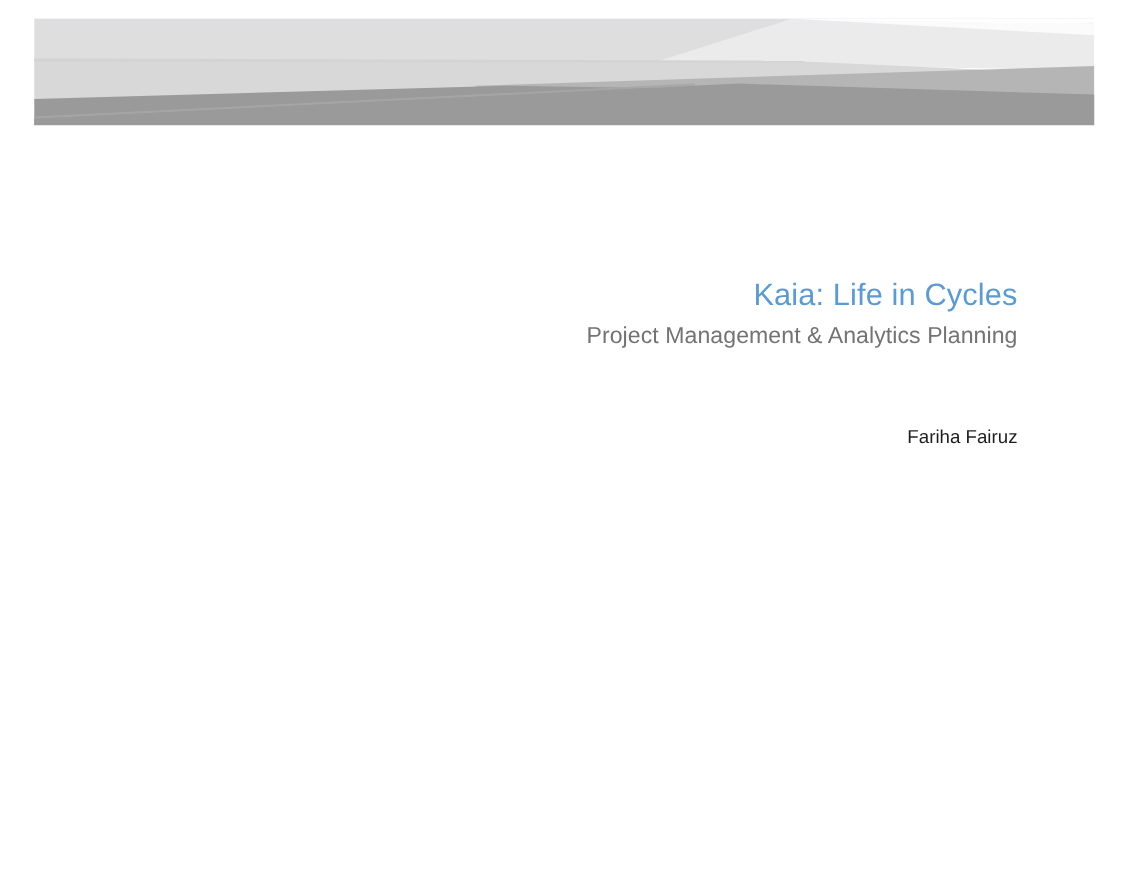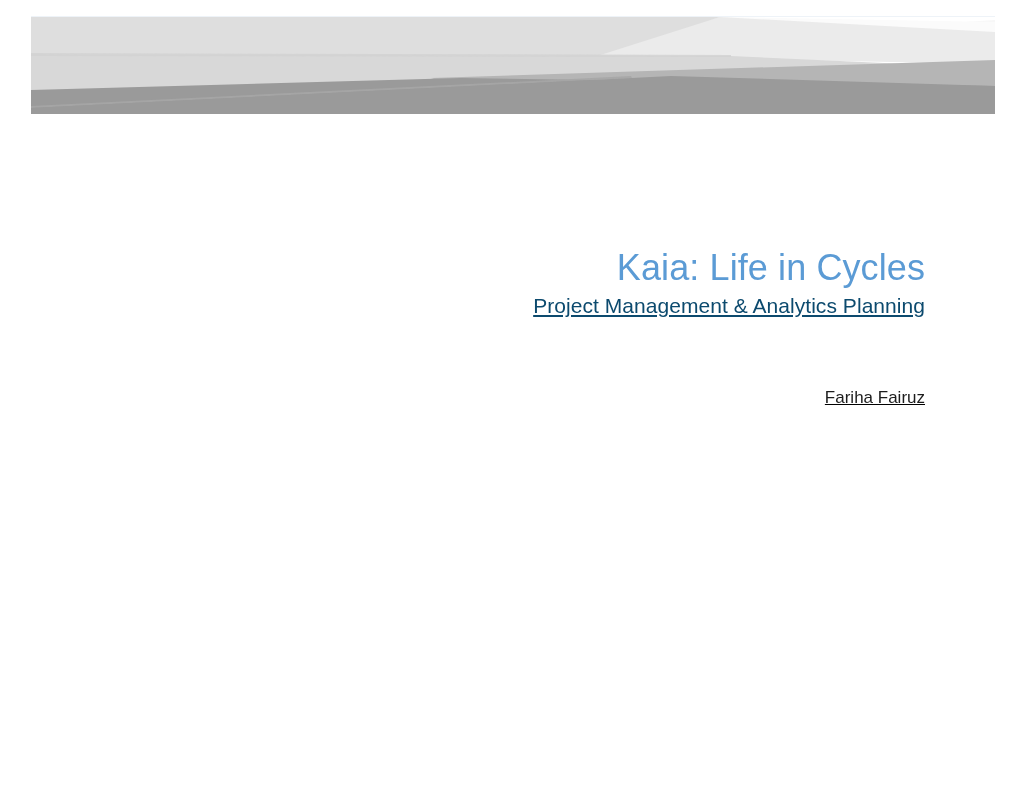--- a/index.html
+++ b/index.html
@@ -37,45 +37,43 @@
 
   
   #title-block {
     position: absolute;
     left: 60px;
     top: 250px;
     width: 865px;
     text-align: right;
   }
   #slide-title {
-    font-size: 36px;
+    font-size: 28px;
     line-height: 36px;
     font-weight: 400;
     color: #5b9bd5;
     letter-spacing: 0.1px;
     white-space: nowrap;
   }
   #slide-subtitle {
     margin-top: 7px;
     font-size: 21px;
     line-height: 26px;
     font-weight: 400;
-    color: #0c4a6e;
+    color: #737373;
     letter-spacing: 0.05px;
     white-space: nowrap;
-    text-decoration: underline;
   }
 
   #author-block {
     position: absolute;
     left: 60px;
     top: 387px;
     width: 865px;
     text-align: right;
-    text-decoration: underline;
   }
   #author-name {
     font-size: 17px;
     line-height: 21px;
     font-weight: 400;
     color: #1d1d1d;
   }
   #author-email {
     margin-top: 1px;
     font-size: 10.5px;

